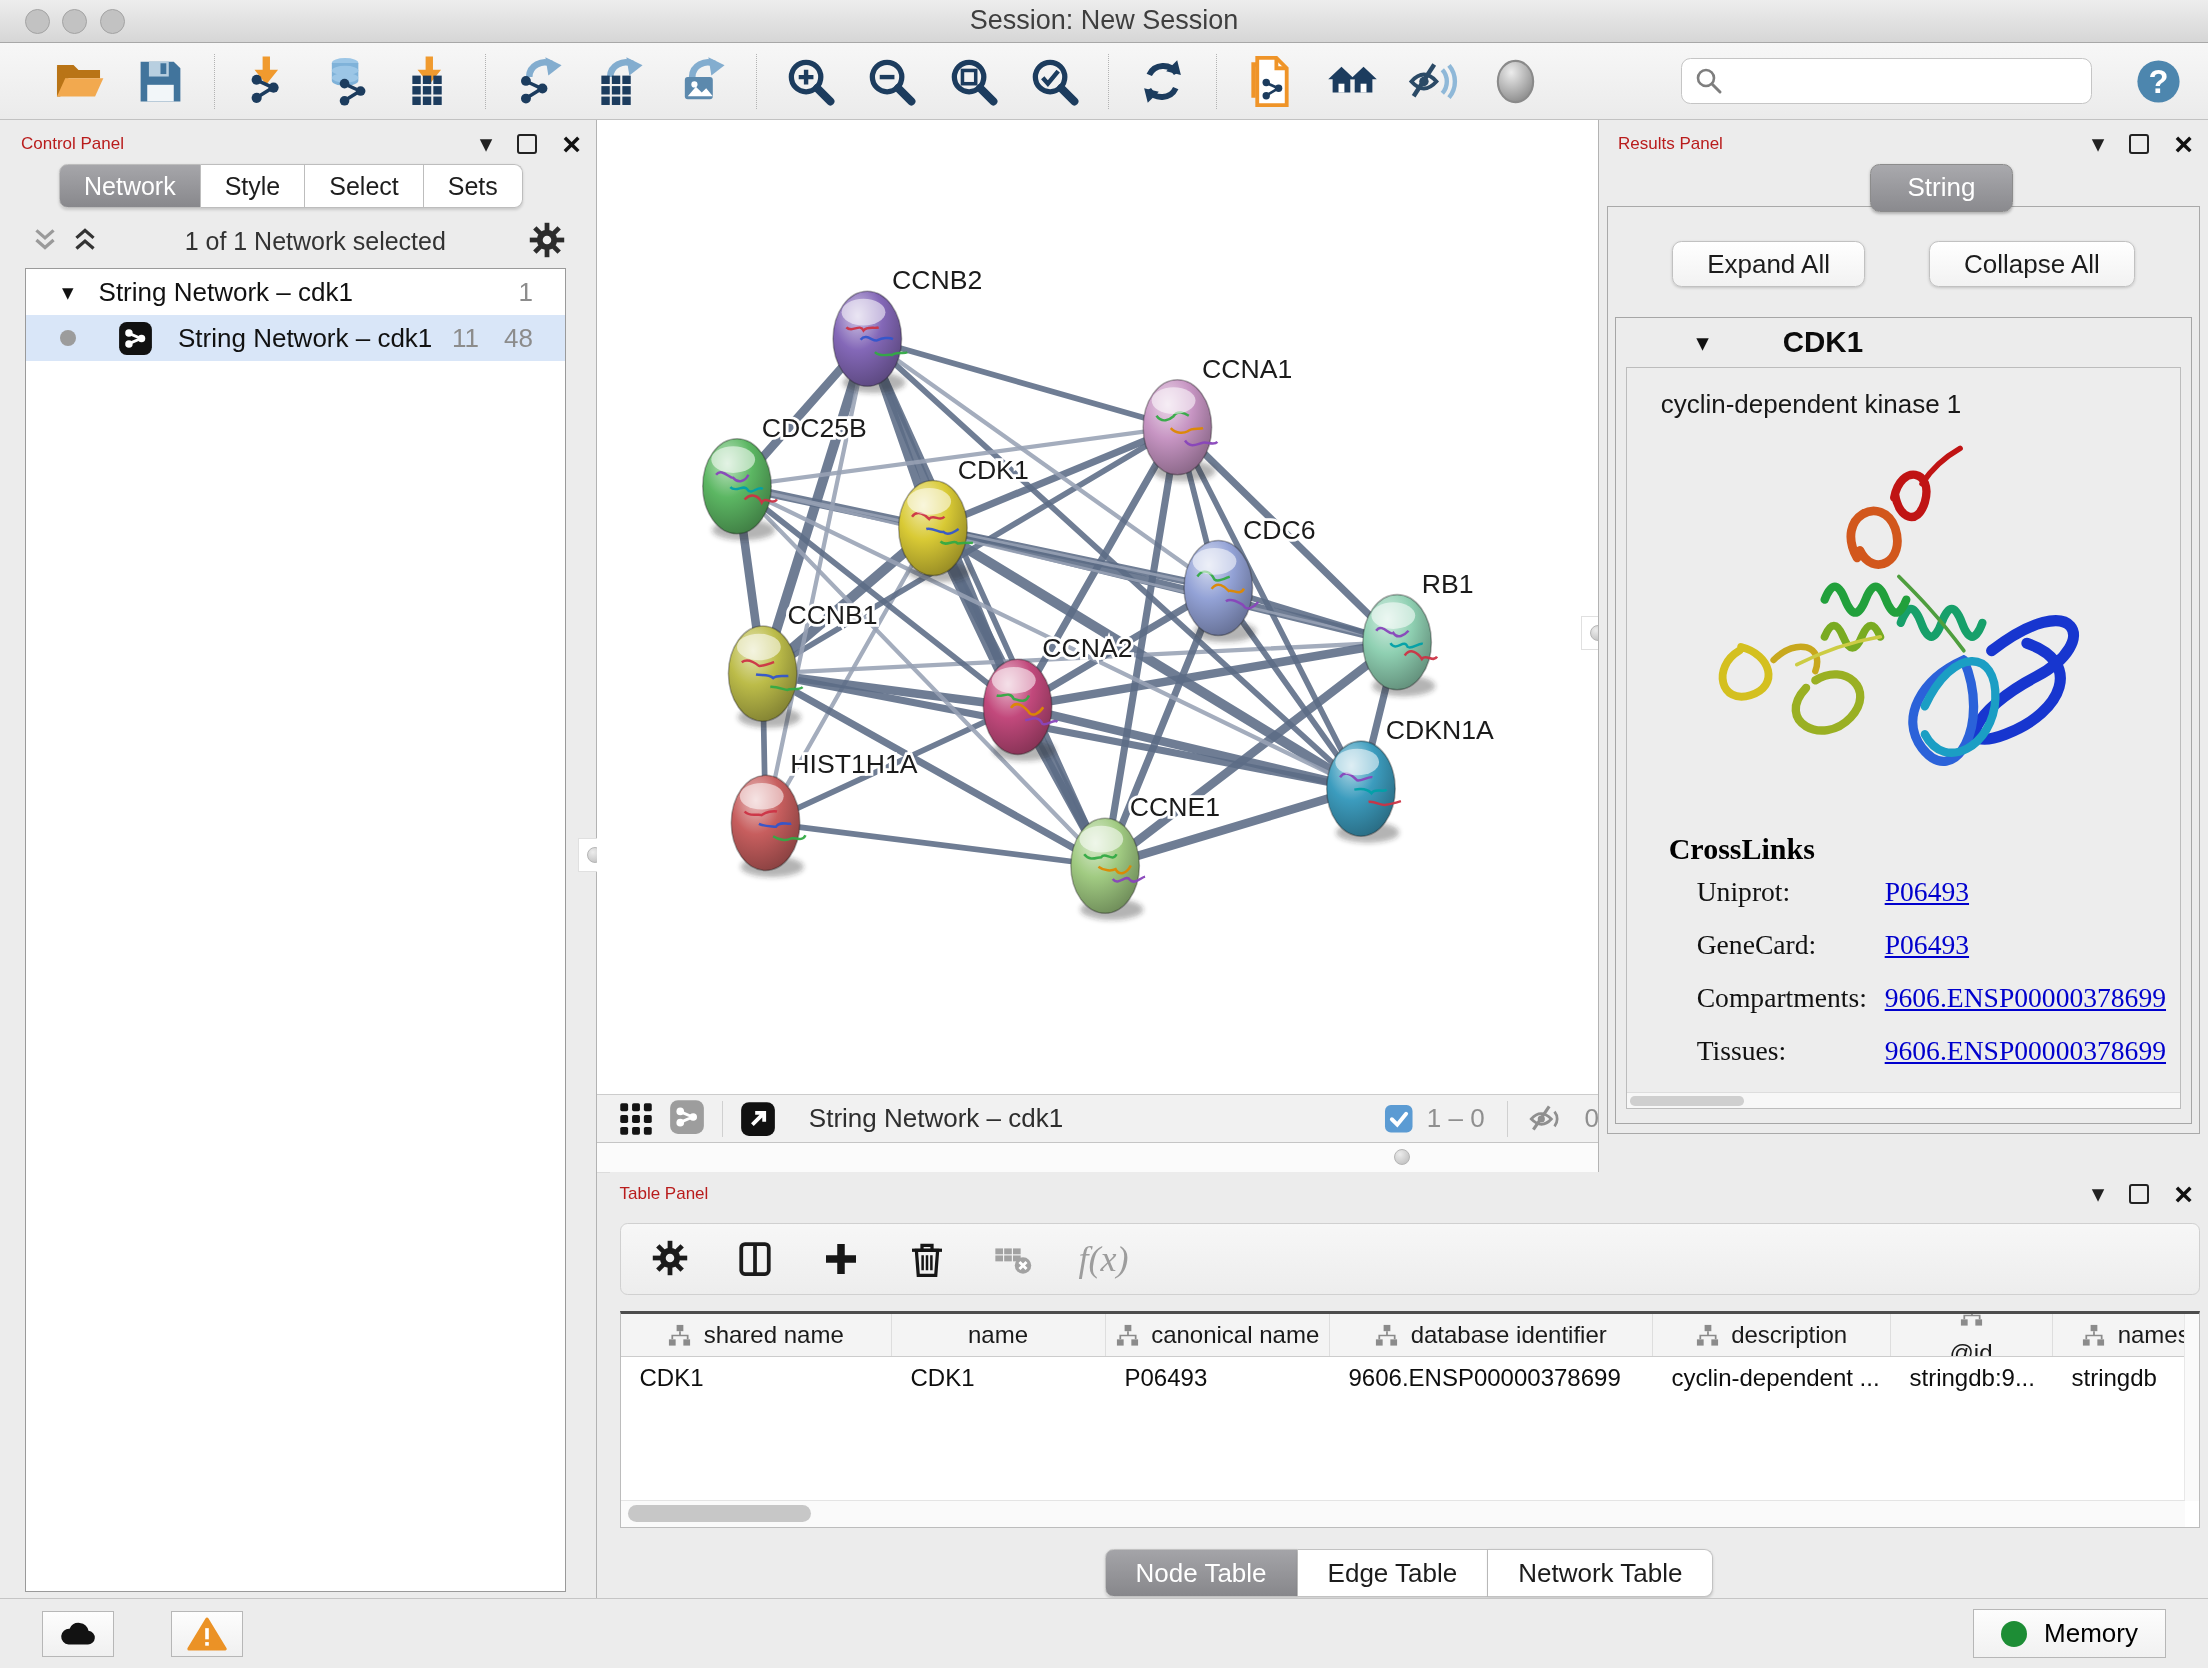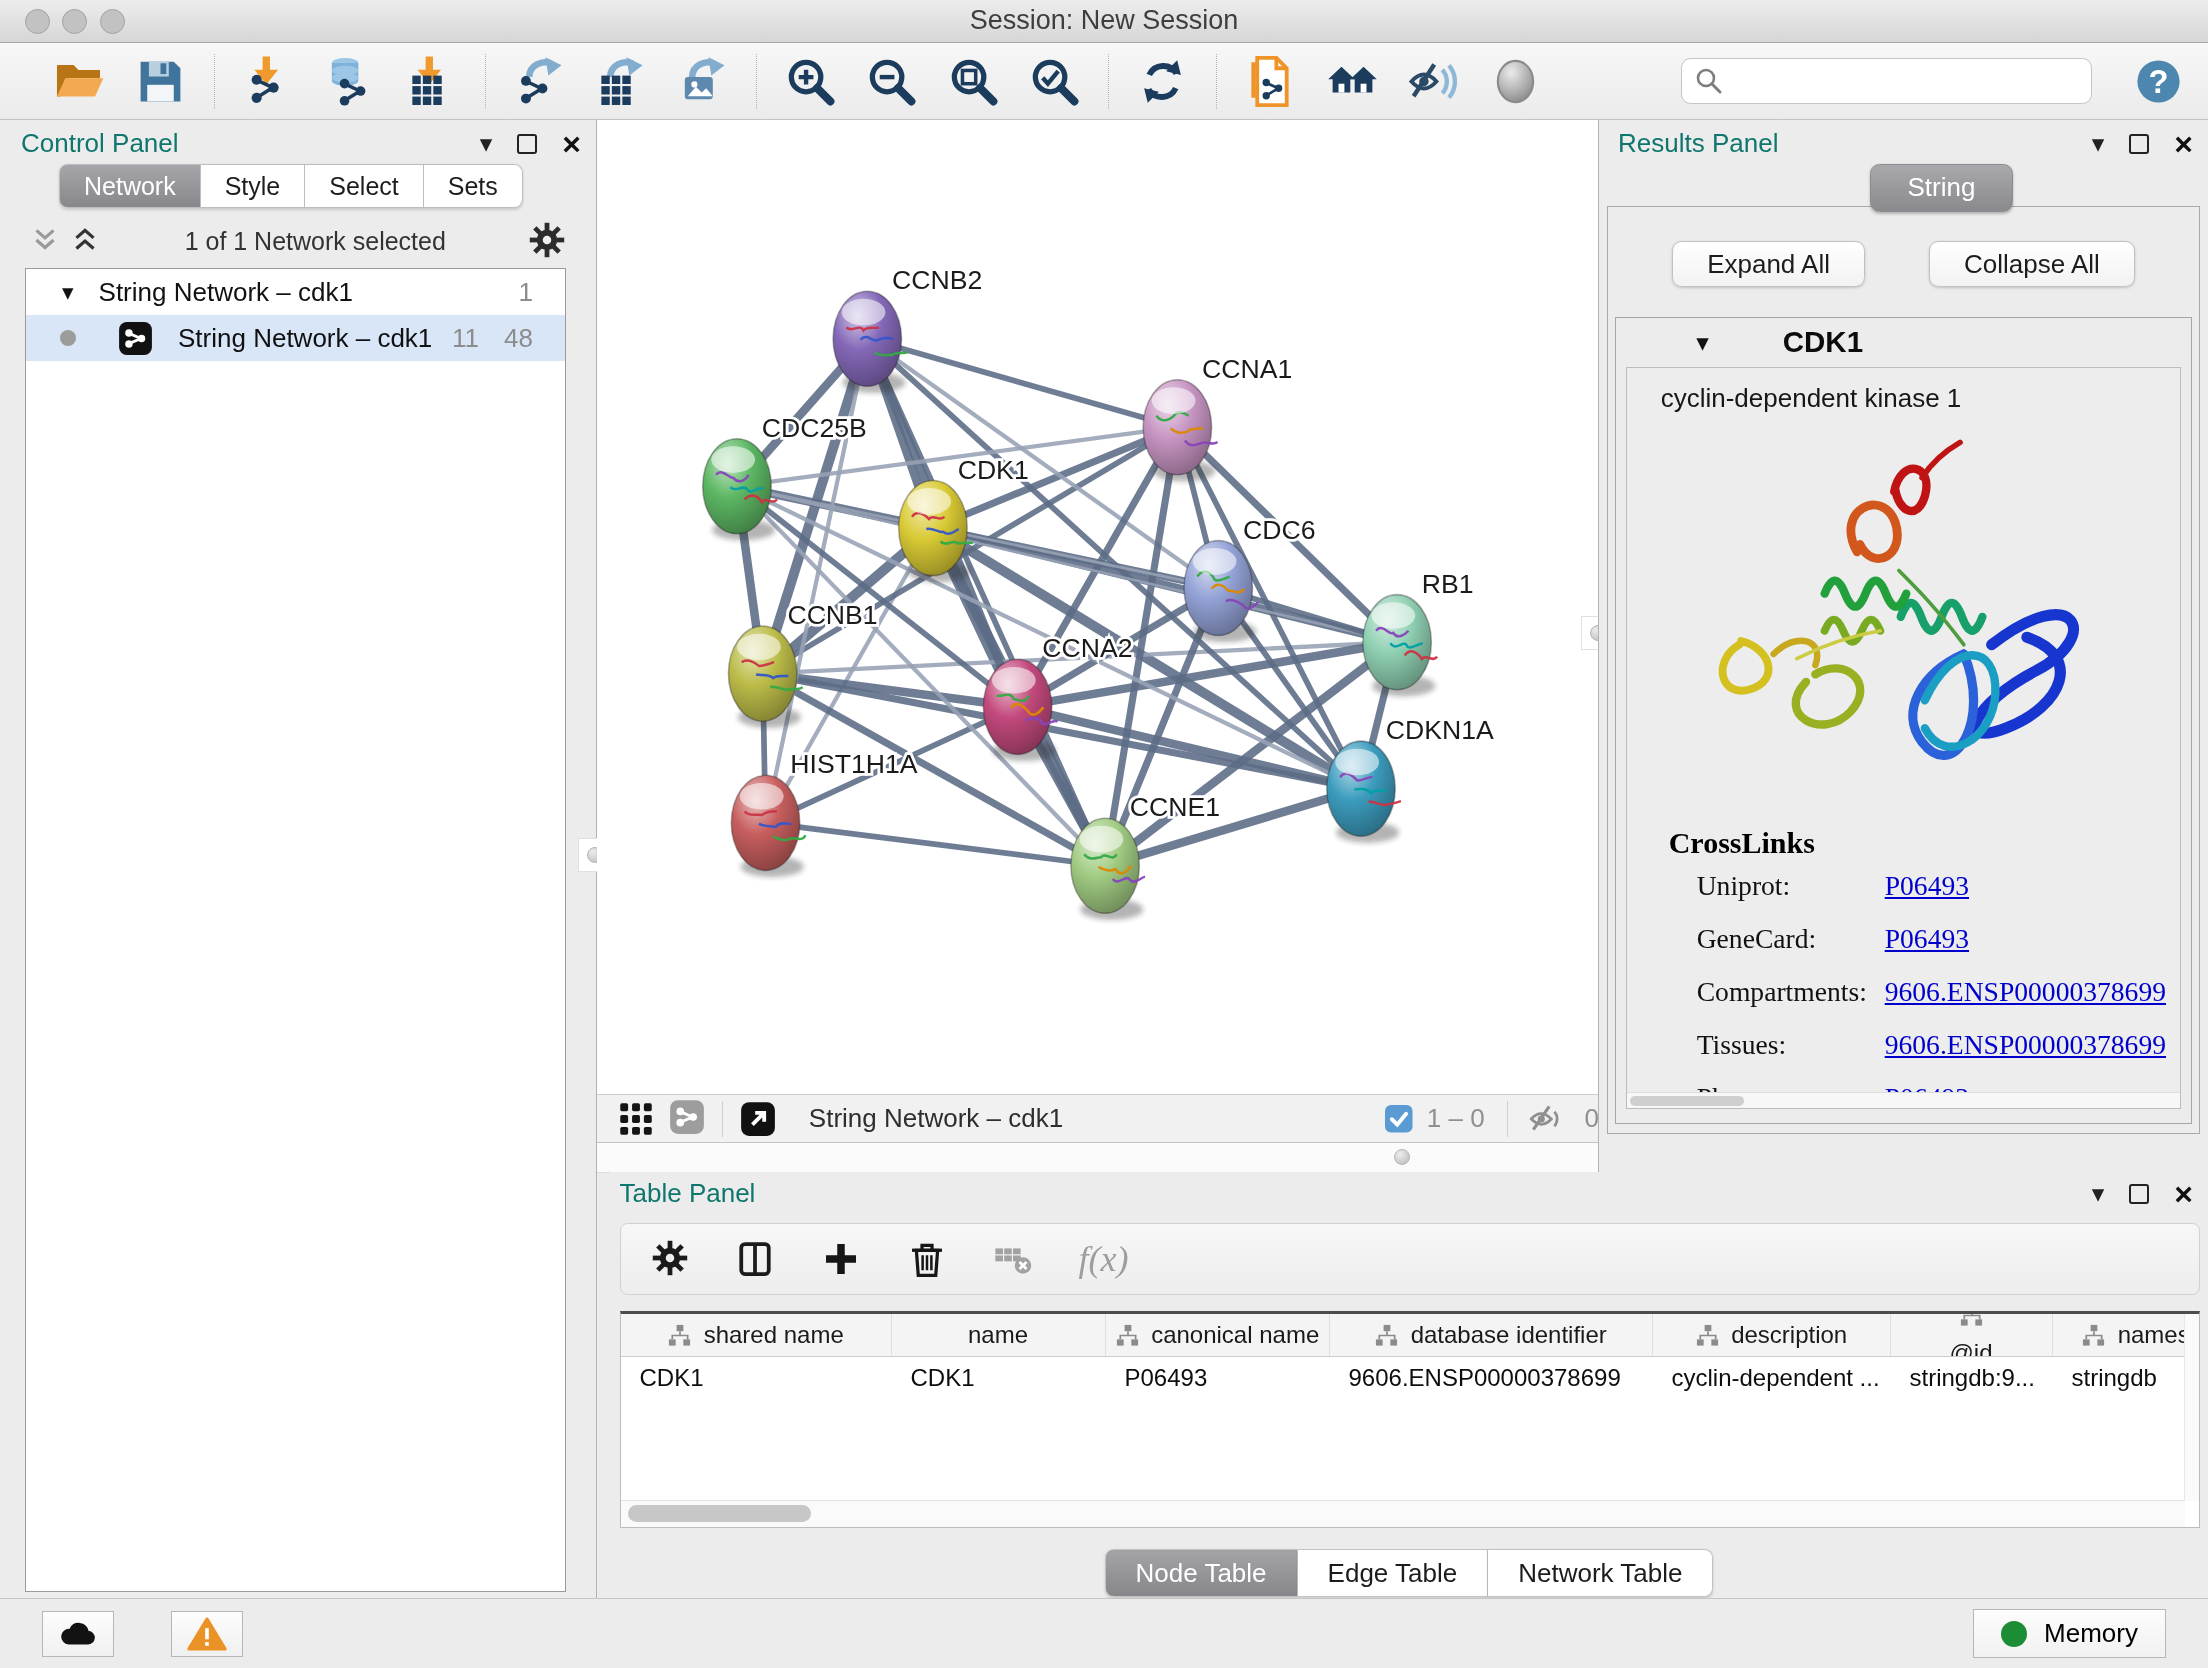--- a/index.html
+++ b/index.html
@@ -25,21 +25,21 @@
   .toolbar-right{margin-left:auto;display:flex;align-items:center;gap:42px}
   .searchbox{width:411px;height:46px;background:#fff;border:1.9px solid #c5c5c5;border-radius:9.5px;
     display:flex;align-items:center;padding:0 11.4px;box-sizing:border-box}
   .searchbox svg{width:32px;height:32px}
   .searchbox input{border:none;outline:none;font-size:25px;flex:1;background:transparent;margin-left:7.6px;
     font-family:"Liberation Sans",sans-serif}
   .helpbtn{width:49px;height:49px;border:none;background:none;padding:0;cursor:pointer}
   .helpbtn svg{width:49px;height:49px}
 
   
-  .panel-title{font-size:26px;color:#0f766e}
+  .panel-title{font-size:17px;color:#b91c1c}
   .winctl{display:flex;align-items:center;gap:25px}
   .wi-caret{font-size:25px;color:#222;line-height:1}
   .wi-box{width:20px;height:20px;border:2.9px solid #222;border-radius:2.9px;box-sizing:border-box}
   .wi-x{font-size:32px;font-weight:bold;color:#111;line-height:1}
 
   
   .control-panel{position:absolute;top:120px;left:0;width:597px;bottom:70px;
     background:#ececec;border-right:1px solid #b3b3b3;box-sizing:border-box}
   .cp-head{position:absolute;top:7.6px;left:21px;right:15px;display:flex;align-items:center;justify-content:space-between}
   .ctabs{position:absolute;top:44px;left:59px;display:flex;box-shadow:0 1.9px 2.9px rgba(0,0,0,.15);border-radius:8.6px}
@@ -96,21 +96,21 @@
     color:#fff;font-size:26px;text-align:center;line-height:44px;box-shadow:0 1.9px 2.9px rgba(0,0,0,.25);cursor:pointer}
   .rbuttons{position:absolute;top:34px;left:0;right:0;display:flex;justify-content:center;gap:64px}
   .rbtn{height:46px;padding:0 34px;font-size:26px;color:#1c1c1c;cursor:pointer;
     background:linear-gradient(#ffffff,#f2f2f2);border:1px solid #c1c1c1;border-radius:9.5px;
     box-shadow:0 1px 2.9px rgba(0,0,0,.18)}
   .rsection{position:absolute;left:7.6px;right:7.6px;top:110px;bottom:9.5px;border:1px solid #a6a6a6;background:#ececec}
   .rsec-head{height:48px;display:flex;align-items:center;cursor:pointer}
   .rsec-head .disc{margin-left:80px;font-size:25px;color:#111}
   .rsec-head .gene{margin-left:74px;font-size:29.5px;font-weight:bold;color:#0c0c0c}
   .rinner{position:absolute;left:9.5px;right:9.5px;top:49px;bottom:13.3px;background:#ededed;border:1px solid #bcbcbc;overflow:hidden}
-  .rdesc{margin:15px 0 0 34px;font-size:26px;color:#171717}
+  .rdesc{margin:21px 0 0 34px;font-size:26px;color:#171717}
   .protein-wrap{margin:7.6px auto 0;width:457px;height:399px}
   .crosslinks{font-family:"Liberation Serif",serif}
   .cl-title{margin:5.7px 0 9.5px 42px;font-size:30px;font-weight:bold;color:#000}
   .clrow{display:flex;align-items:center;margin:0 0 21px 70px;font-size:27.6px}
   .cllabel{width:188px;color:#111}
   .clval{color:#0000cd;text-decoration:underline;cursor:pointer}
   .rinner-scroll{position:absolute;left:0;right:0;bottom:0;height:15px;background:#f7f7f7;border-top:1px solid #ddd}
   .rinner-thumb{position:absolute;left:3.8px;top:2.9px;width:114px;height:9.5px;border-radius:4.8px;background:#cfcfcf}
 
   

